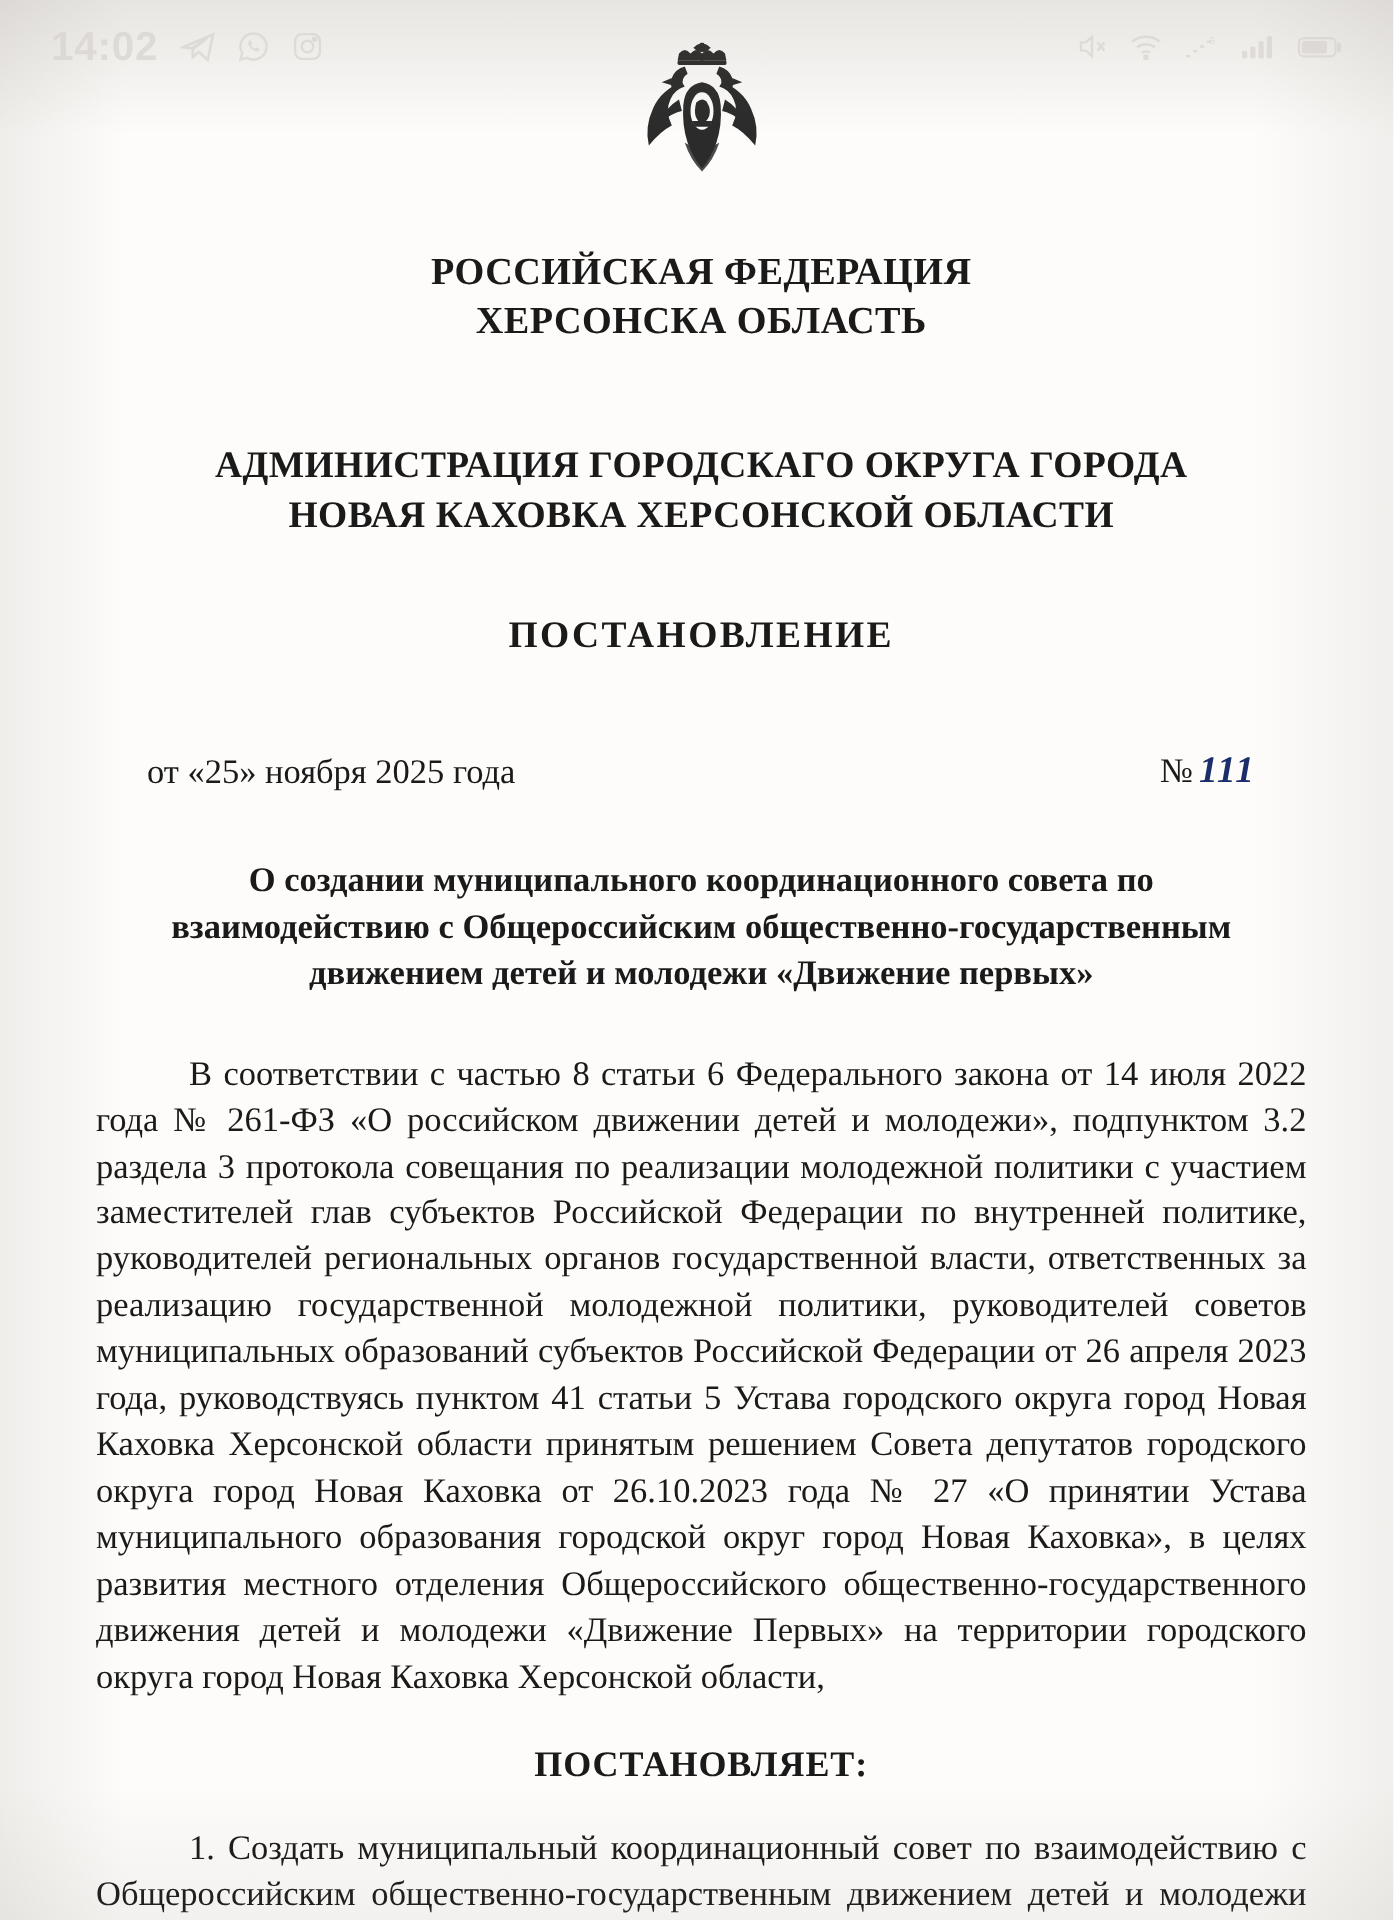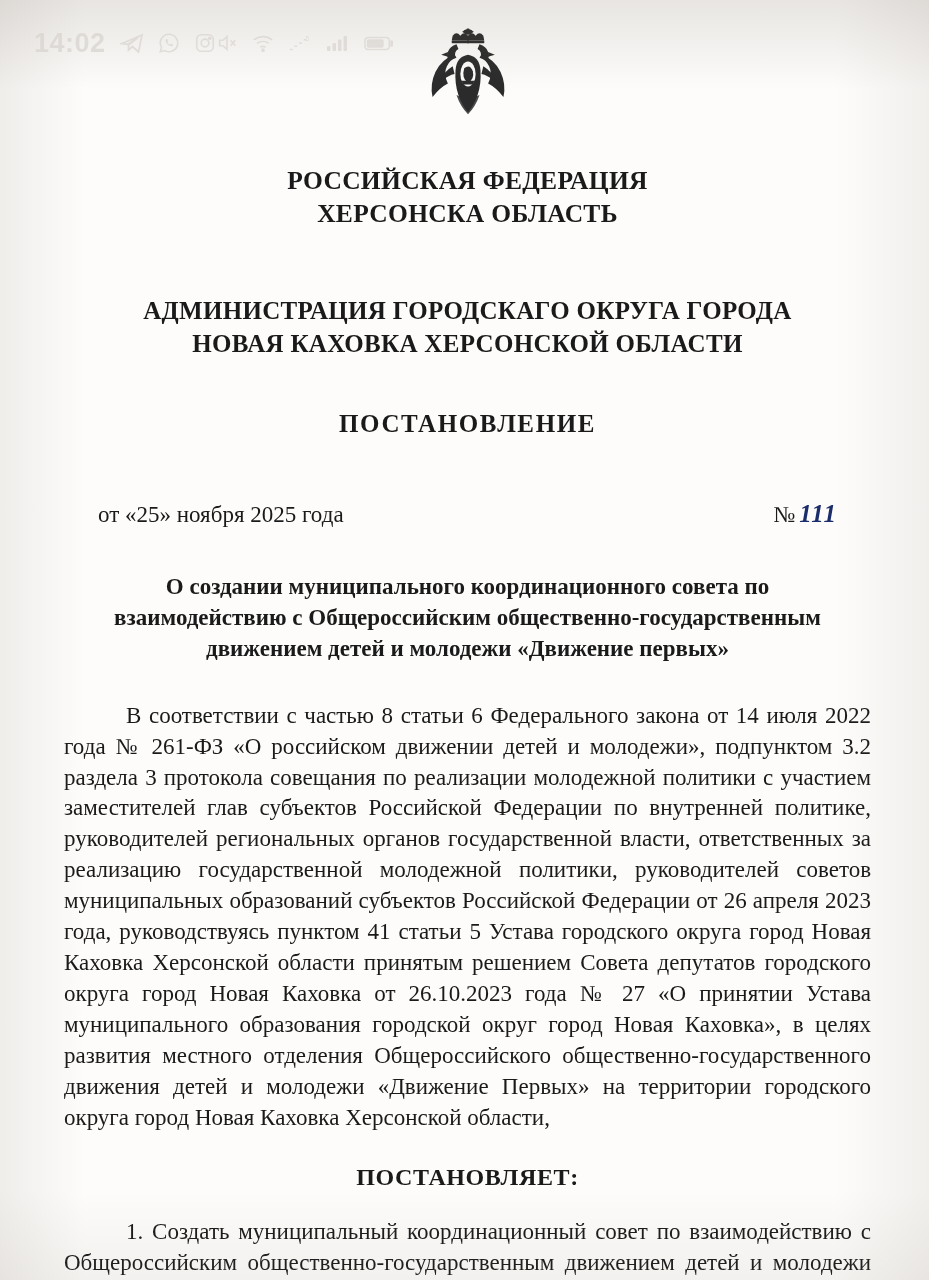--- a/index.html
+++ b/index.html
@@ -18,25 +18,25 @@
 
   
   #status-bar {
     position: absolute;
     top: 0;
     left: 0;
     width: 929px;
     height: 62px;
     display: flex;
     align-items: center;
+    justify-content: space-between;
     padding: 0 34px;
     box-sizing: border-box;
     z-index: 5;
     pointer-events: none;
-    margin-top: 12px;
   }
   #status-bar .sb-left,
   #status-bar .sb-right {
     display: flex;
     align-items: center;
     gap: 14px;
   }
   .sb-clock {
     font-family: "Liberation Sans", sans-serif;
     font-size: 27px;

